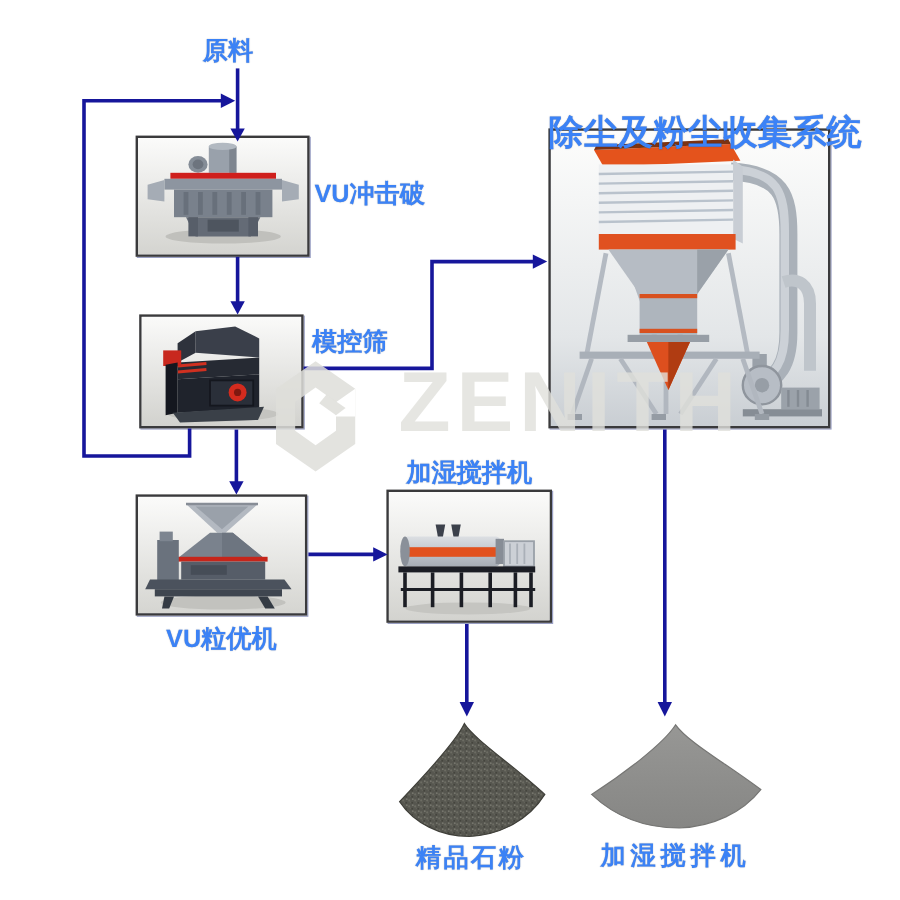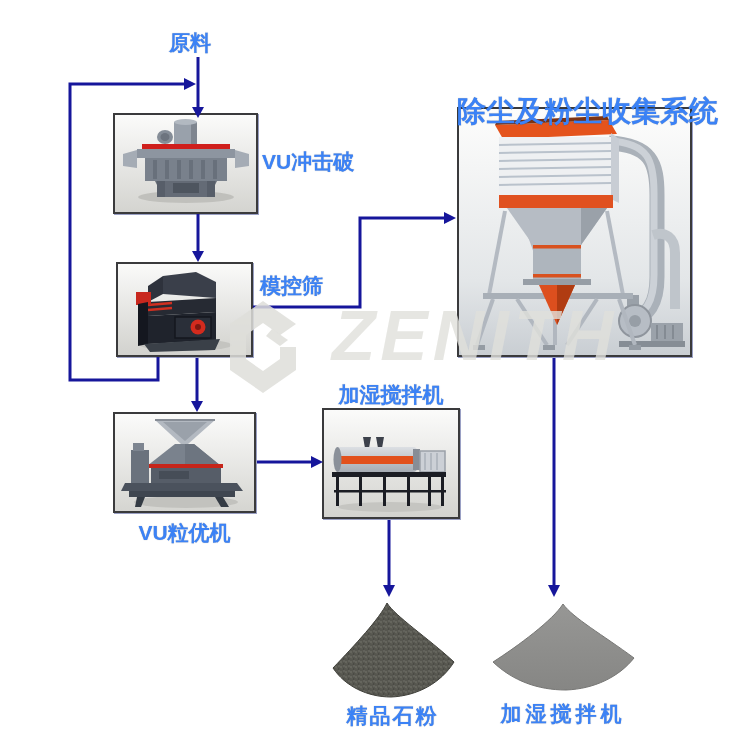--- a/index.html
+++ b/index.html
@@ -16,21 +16,21 @@
   .photo-box svg{display:block;width:100%;height:100%;}
   .flow-label{
     position:absolute;z-index:6;font-weight:700;color:#3b82f6;
     font-size:21px;line-height:1.15;white-space:nowrap;
     text-shadow:0 0 1px rgba(0,0,0,.35);
   }
   .center{text-align:center;}
   .watermark{position:absolute;z-index:5;pointer-events:none;}
   .wm-zenith{
     left:332px;top:300px;width:330px;font-size:71px;font-weight:800;
-    letter-spacing:5px;color:rgba(224,224,219,0.8);line-height:1;font-style:italic;
+    letter-spacing:5px;color:rgba(224,224,219,0.8);line-height:1;
   }
   .wm-cn{
     left:338px;top:364px;width:330px;font-size:47px;font-weight:800;
     letter-spacing:32px;color:rgba(222,222,216,0.85);line-height:1;white-space:nowrap;
   }
   .wm-hex{left:228px;top:299px;width:70px;height:96px;}
   .pile{position:absolute;z-index:2;}
 </style>
 </head>
 <body>

